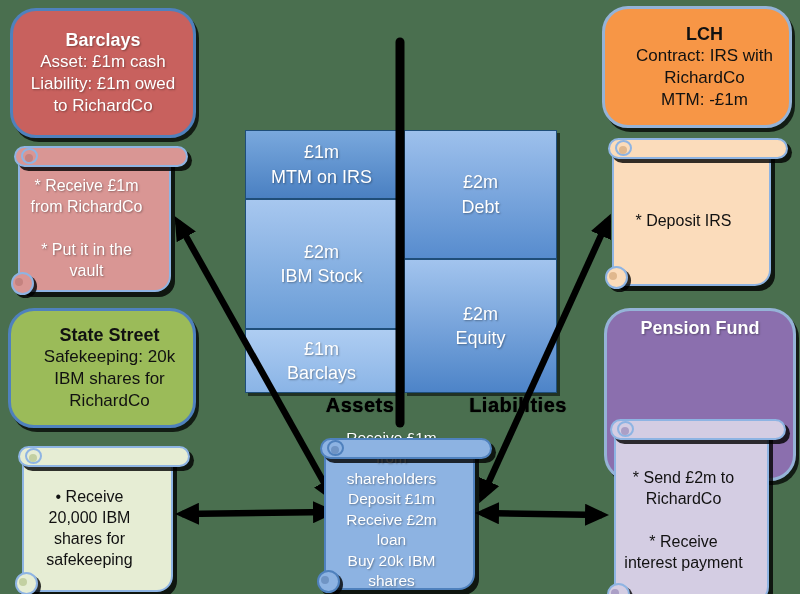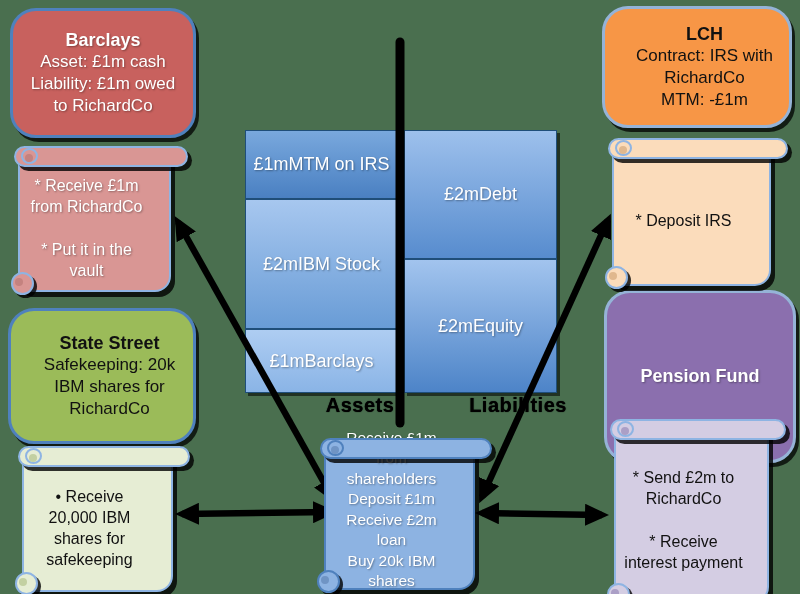--- a/index.html
+++ b/index.html
@@ -39,21 +39,21 @@
   .sc-curl{position:absolute;border-radius:50%;background:var(--fill);
     border:2px solid var(--line);box-sizing:border-box;}
   .sc-curl-tl{left:7px;top:2px;width:17px;height:16px;}
   .sc-curl-bl{left:-3px;bottom:-3px;width:23px;height:23px;box-shadow:3px 3px 0 rgba(0,0,0,0.8);}
   .sc-curl-inner{position:absolute;left:2px;top:4px;width:8px;height:8px;border-radius:50%;
     background:var(--shade);}
 
   
   .bs-cell{
     position:absolute;border:1px solid #1f4e79;box-sizing:border-box;
-    display:flex;flex-direction:row;justify-content:center;align-items:center;
+    display:flex;flex-direction:column;justify-content:center;align-items:center;
     color:#ffffff;text-shadow:1px 1px 2px rgba(0,0,0,0.35);
     font-size:18px;line-height:1.35;text-align:center;
     box-shadow:3px 3px 0 rgba(0,0,0,0.55);
   }
   .bs-label{
     position:absolute;transform:translateX(-50%);
     font-size:20px;font-weight:800;color:#000;letter-spacing:0.5px;
     text-shadow:0 0 1px #000;
     margin-left:39px;
   }
@@ -108,26 +108,26 @@
     <div class="bb-body">Asset: £1m cash
 Liability: £1m owed to RichardCo</div>
   </div>
 
   <div class="bigbox dark-text" style="left:602px;top:6px;width:190px;height:122px;background:#f79646;border-color:#95b3d7;">
     <div class="bb-title">LCH</div>
     <div class="bb-body">Contract: IRS with RichardCo
 MTM: -£1m</div>
   </div>
 
-  <div class="bigbox dark-text" style="left:8px;top:308px;width:188px;height:136px;background:#9bbb59;">
+  <div class="bigbox dark-text" style="left:8px;top:308px;width:188px;height:120px;background:#9bbb59;">
     <div class="bb-title">State Street</div>
     <div class="bb-body">Safekeeping: 20k IBM shares for RichardCo</div>
   </div>
 
-  <div class="bigbox light-text" style="left:604px;top:290px;width:192px;height:173px;background:#8b6fae;border-color:#95b3d7;">
+  <div class="bigbox light-text" style="left:604px;top:308px;width:192px;height:173px;background:#8b6fae;border-color:#95b3d7;justify-content:space-between;">
     <div class="bb-title">Pension Fund</div>
   </div>
 
   <div class="scroll" style="left:14px;top:146px;width:174px;height:146px;--fill:#d99694;--line:#8eb4e3;--shade:#c4827f;">
     <div class="sc-body">
       <div class="sc-text light-text">* Receive £1m from RichardCo
 
 * Put it in the vault</div>
     </div>
     <div class="sc-top"></div>

